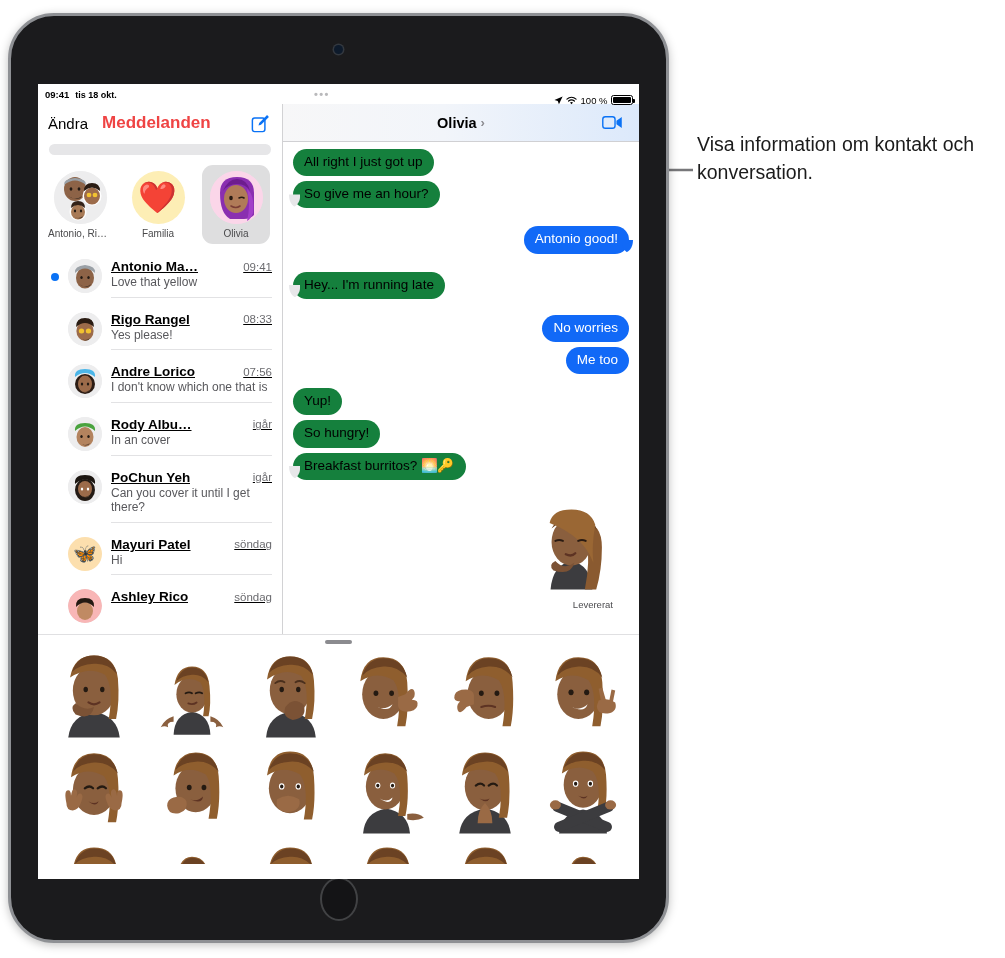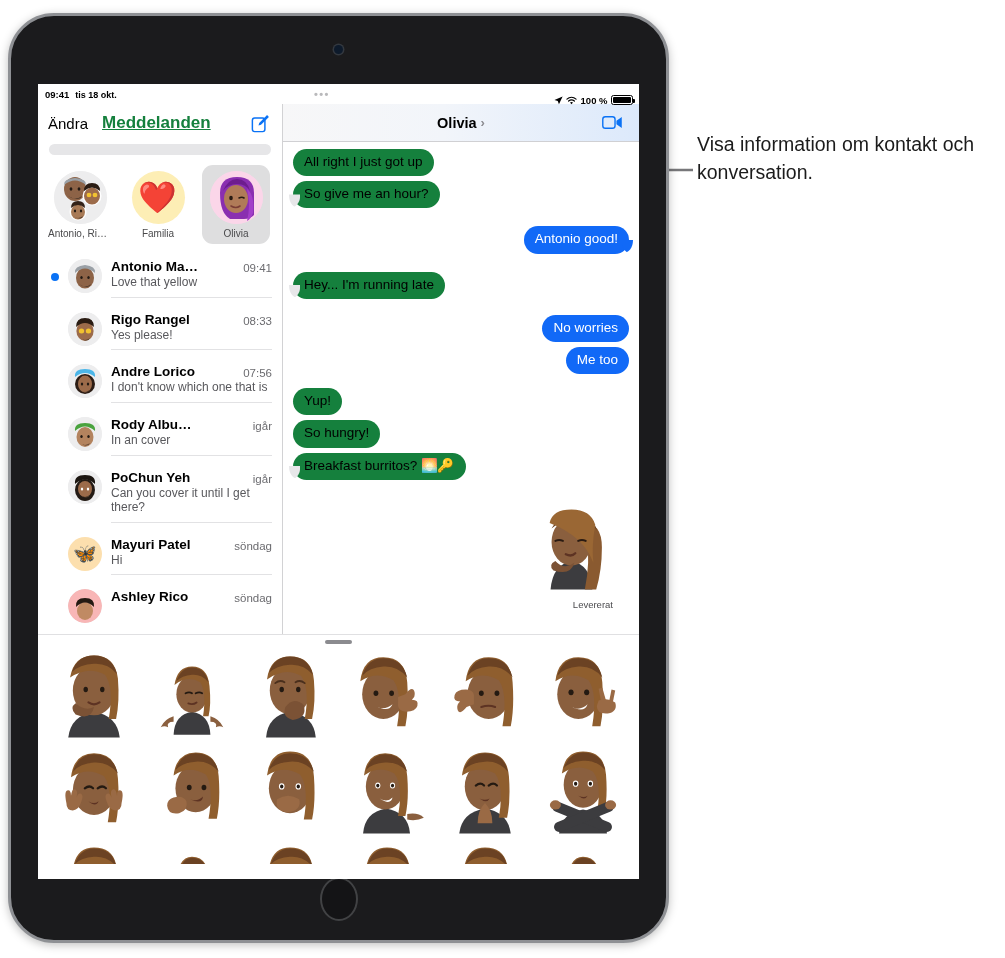--- a/index.html
+++ b/index.html
@@ -55,21 +55,21 @@
   .sb-left { padding-left: 7px; display: flex; gap: 6px; align-items: baseline; }
   .sb-date { font-weight: bold; font-size: 9px; }
   .sb-center {
     position: absolute; left: 276px; top: 0; height: 20px;
     display: flex; align-items: center; color: #b9b9bb;
     letter-spacing: 1.4px; font-size: 11px;
   }
   .sb-right {
     position: absolute; right: 6px; top: 0; height: 32px;
     display: flex; align-items: center; gap: 3.5px;
-    font-size: 9.5px; font-weight: bold;
+    font-size: 9.5px; font-weight: normal;
   }
   .loc-arrow { width: 9px; height: 9px; }
   .wifi-ic { width: 11px; height: 9px; }
   .batt {
     width: 22px; height: 10px; border: 1px solid #000;
     border-radius: 2.5px; position: relative; padding: 1px;
   }
   .batt::after {
     content:""; position:absolute; right:-3px; top:3px;
     width:1.6px; height:4px; background:#000; border-radius:0 1px 1px 0;
@@ -84,21 +84,21 @@
     width: 245px; height: 100%;
     background:#fff; position:relative;
     border-right:1px solid #d2d2d4;
     overflow:hidden;
   }
   .side-head {
     height:38px; display:flex; align-items:center;
     padding:0 12px 0 10px; justify-content:space-between;
   }
   .side-edit { color:#000000; font-size:15px; }
-  .side-title { font-size:17px; font-weight:bold; color:#15803d; margin-right:auto; margin-left:14px;text-decoration:underline; }
+  .side-title { font-size:17px; font-weight:bold; color:#ef4444; margin-right:auto; margin-left:14px; }
   .compose-ic { width:19px; height:19px; }
 
   .searchbar {
     height:11px; margin:2px 11px 10px 11px;
     background:#e6e6e8; border-radius:6px;
   }
 
   
   .pinned { display:flex; padding:0 8px; gap:10px; }
   .pin {
@@ -126,21 +126,21 @@
   .unread-dot {
     width:8px; height:8px; border-radius:50%; background:#0a72f5;
     position:absolute; left:13px; top:21px;
   }
   .conv-av {
     width:34px; height:34px; border-radius:50%; margin-left:20px; margin-right:9px;
     flex:0 0 34px; position:relative; overflow:hidden; background:#ededee;
   }
   .conv-body { flex:1; min-width:0; border-bottom:1px solid #e2e2e4; padding-bottom:7px; }
   .conv:last-child .conv-body { border-bottom:none; }
-  .conv-top { display:flex; justify-content:space-between; align-items:flex-end; }
+  .conv-top { display:flex; justify-content:space-between; align-items:center;text-decoration:underline; }
   .conv-name { font-size:13.5px; font-weight:bold; color:#000; white-space:nowrap; overflow:hidden; text-overflow:ellipsis; }
   .conv-time { font-size:11.5px; color:#6b6b6f; margin-left:7px; flex:0 0 auto; }
   .conv-prev { font-size:12px; color:#58585c; line-height:1.22; margin-top:1px; }
 
   
   #chat { flex:1; position:relative; background:#fff; overflow:hidden; }
   .chat-head {
     height:38px; background:linear-gradient(to right,#f7f7f8 0%,#f2f5fa 45%,#dce9fb 100%);
     border-bottom:1px solid #d0d0d3;
     display:flex; align-items:center; justify-content:center; position:relative;

